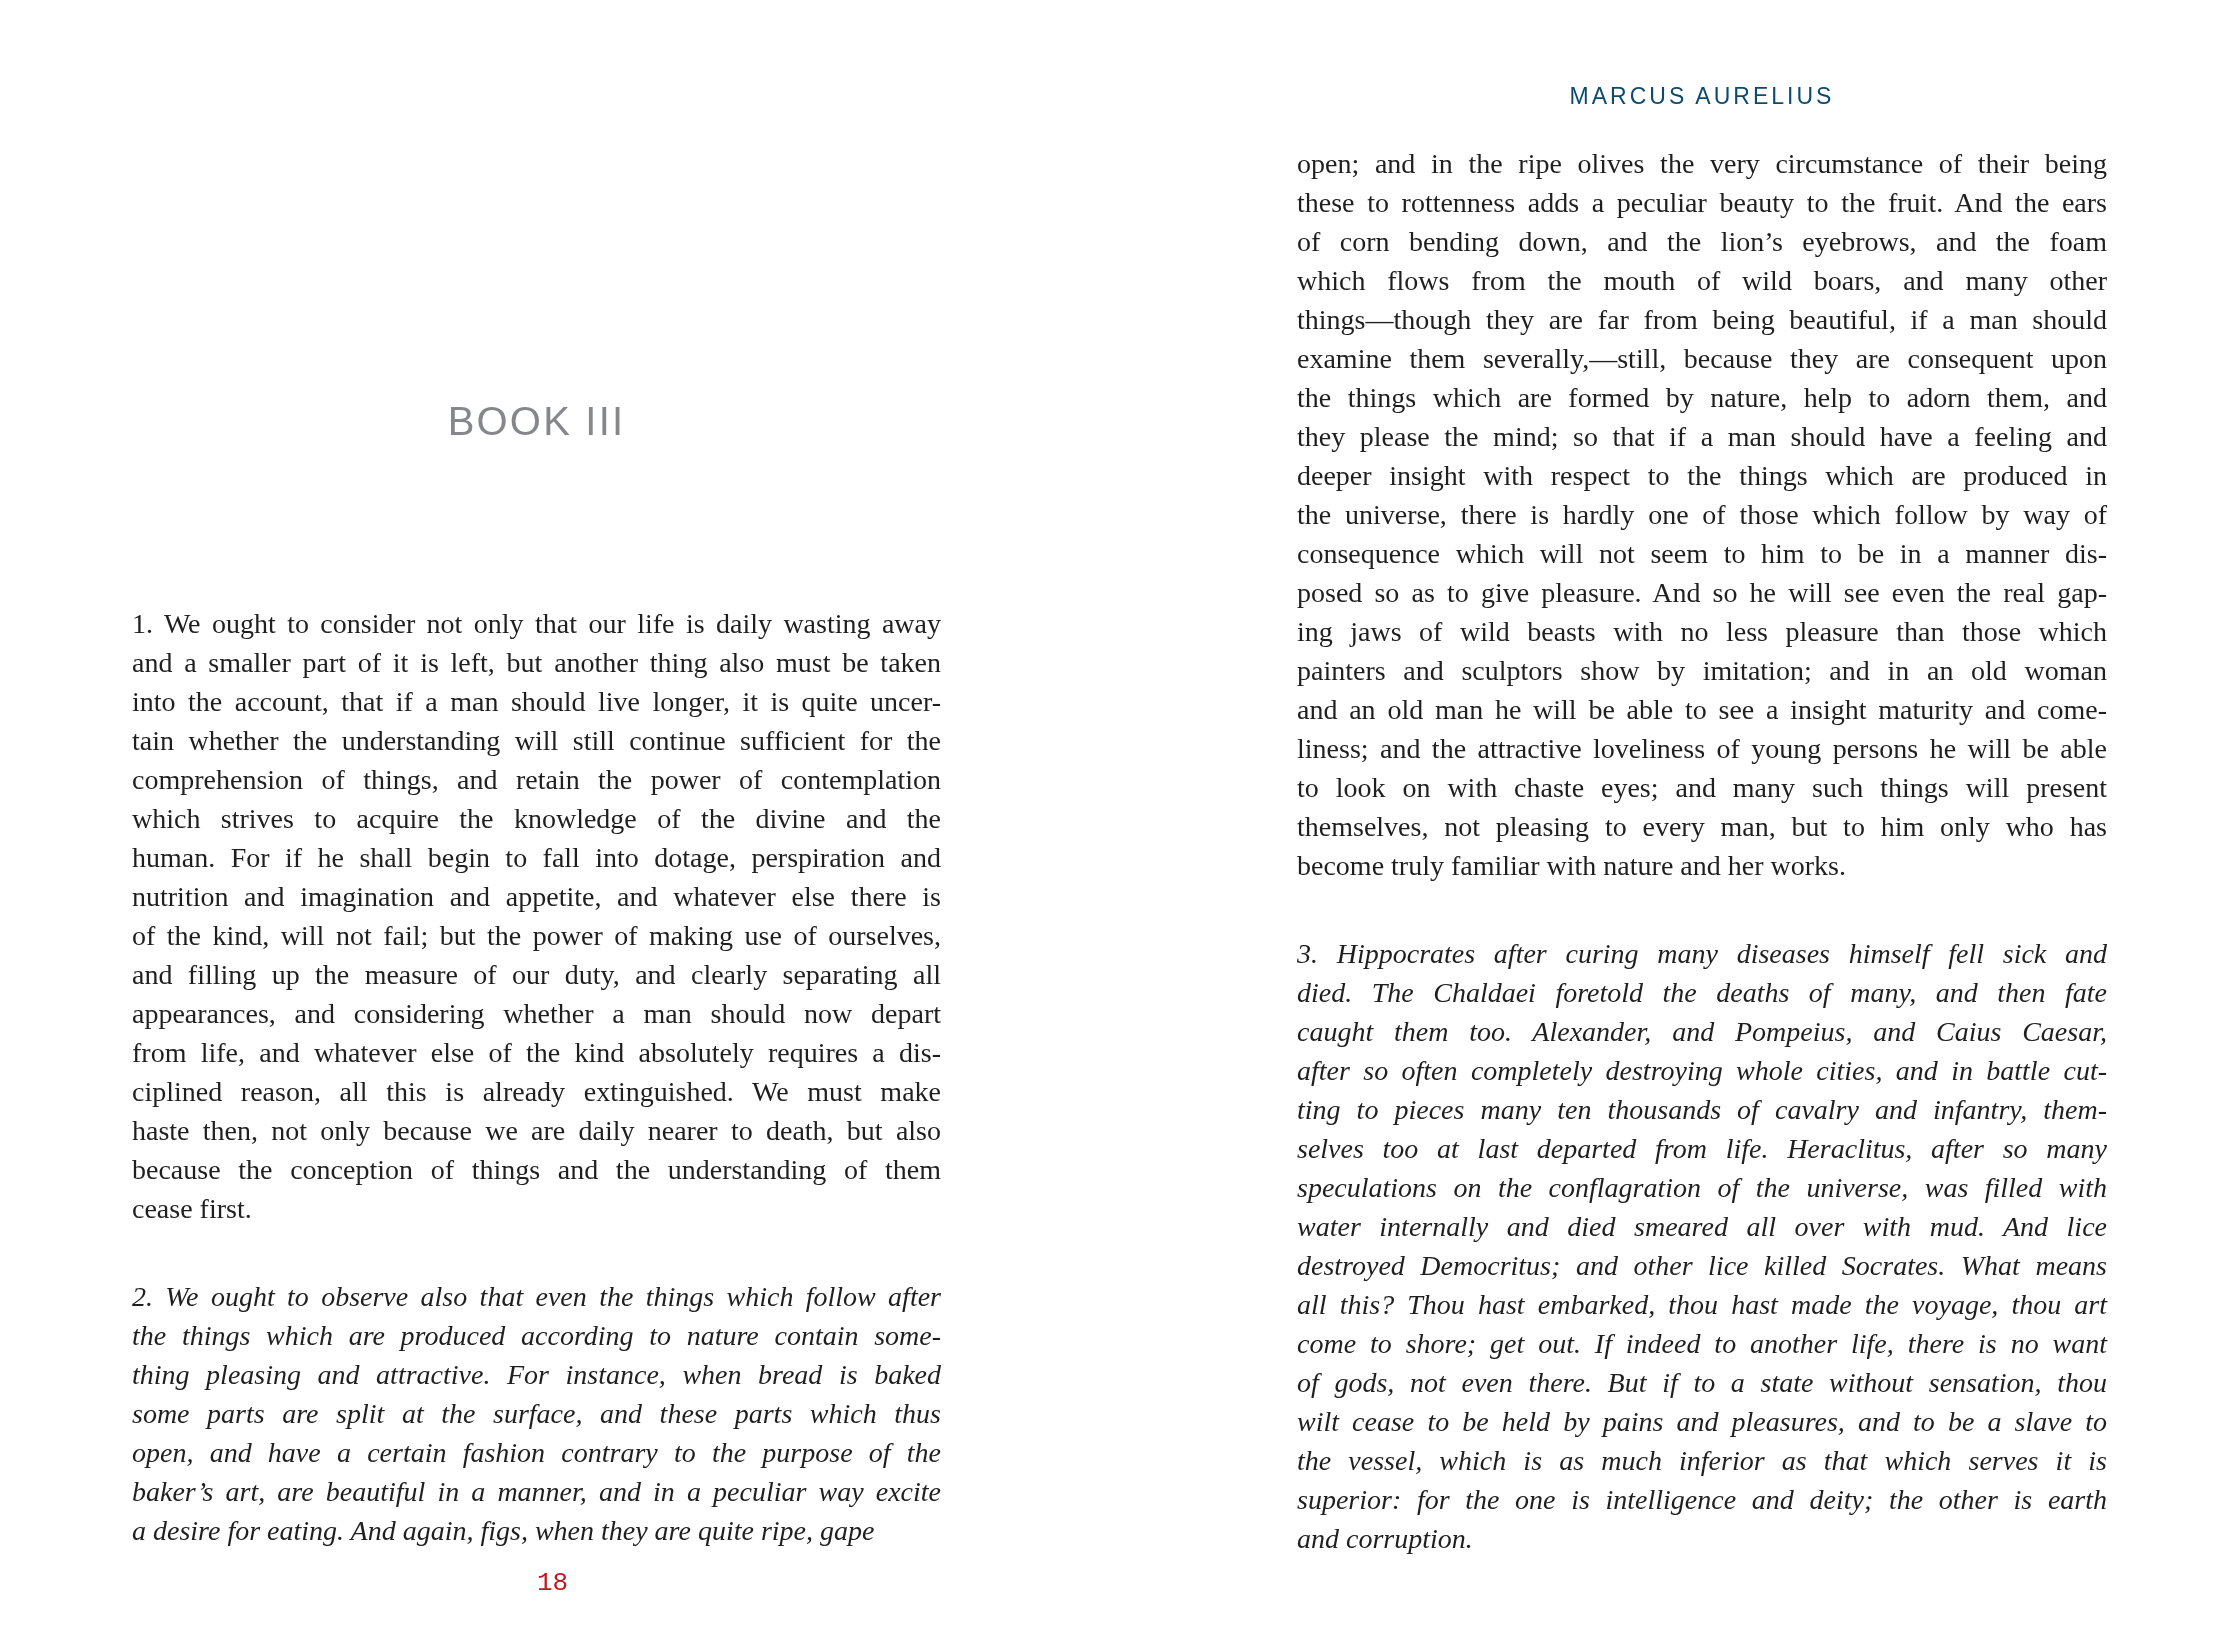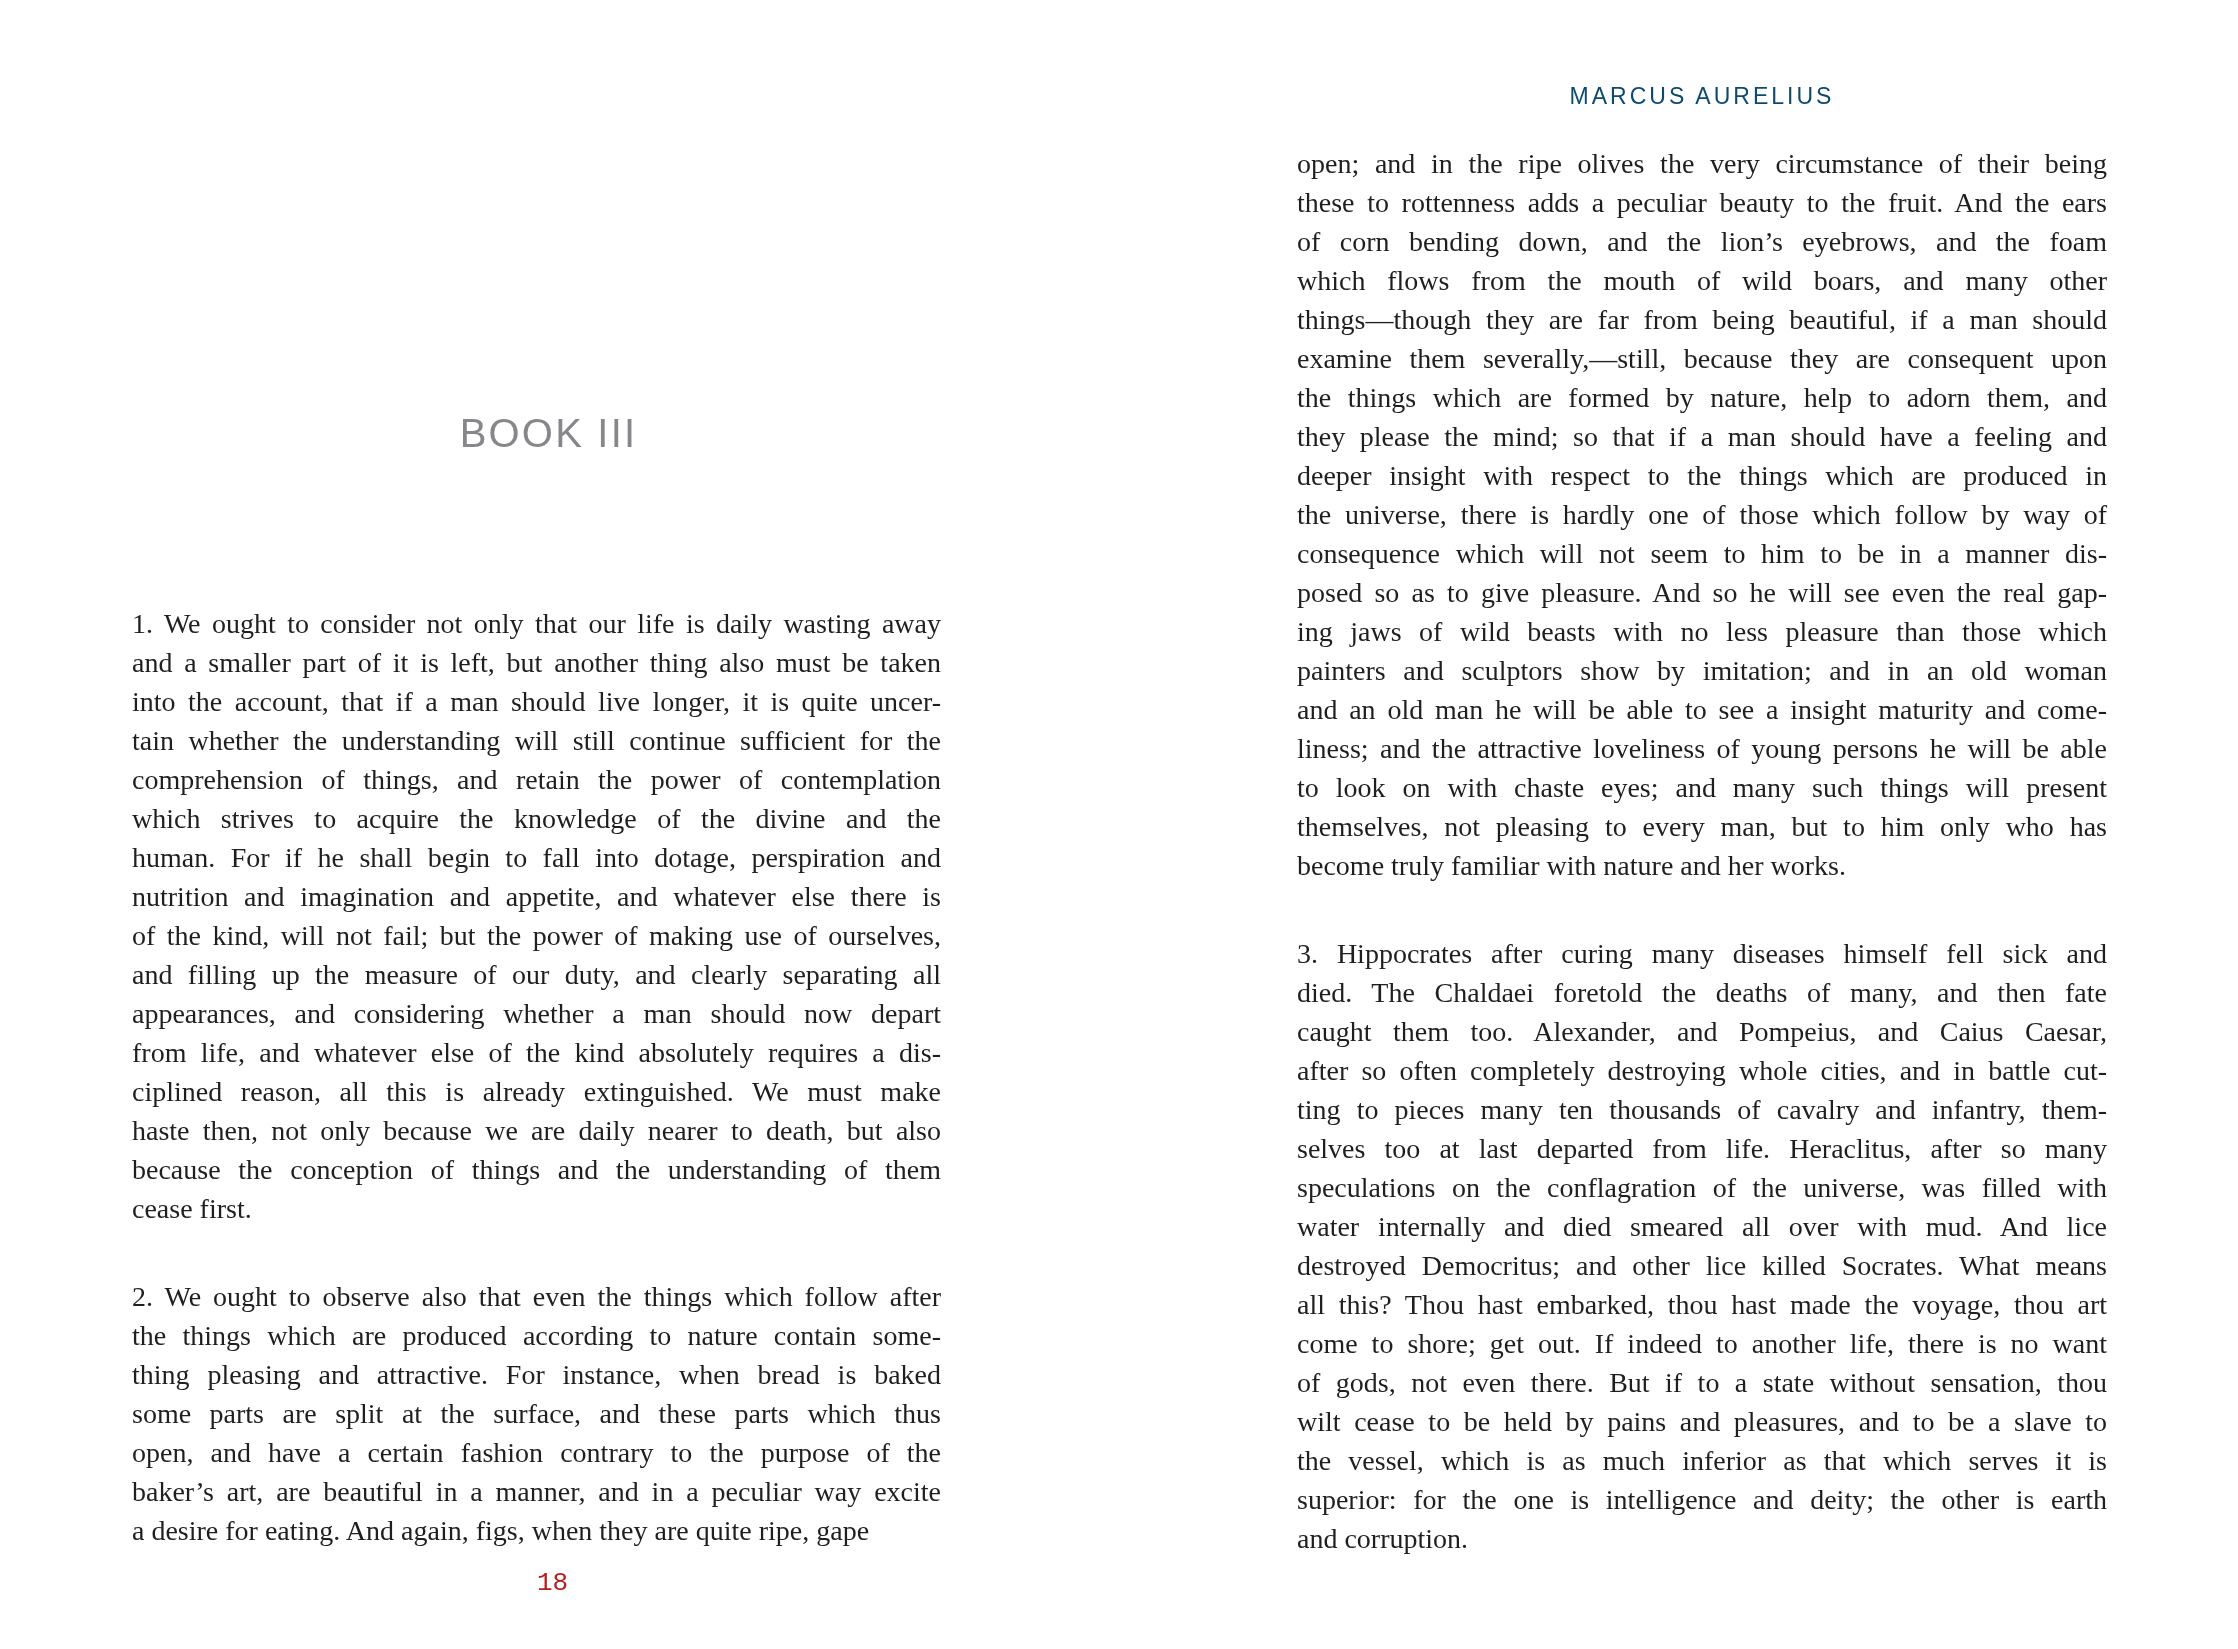--- a/index.html
+++ b/index.html
@@ -12,21 +12,21 @@
     -webkit-font-smoothing: antialiased;
   }
   .spread { position: absolute; inset: 0; overflow: hidden; }
   .page { position: absolute; top: 0; height: 1650px; }
   .page-left  { left: 132px;  width: 809px; }
   .page-right { left: 1297px; width: 810px; }
 
   .chapter-heading {
     position: absolute;
     top: 401px; left: 0; width: 100%;
-    margin: 12px;
+    margin: 0;
     text-align: center;
     font-family: "Liberation Sans", sans-serif;
     font-weight: 400;
     font-size: 40px;
     line-height: 1;
     letter-spacing: 2.2px;
     color: #85878a;
   }
 
   .running-header {
@@ -39,21 +39,21 @@
     line-height: 1;
     letter-spacing: 3px;
     color: #0c4a6e;
   }
 
   .text-block { position: absolute; left: 0; width: 100%; }
   .page-left  .text-block { top: 604px; }
   .page-right .text-block { top: 144px; }
 
   .para { margin: 0 0 49px 0; }
-  .para:last-child { margin-bottom: 0; }
+  .para:last-child { margin-bottom: 0; font-style: italic; }
 
   .line {
     font-size: 28px;
     line-height: 39px;
     color: #1f1f1f;
     text-align: justify;
     text-align-last: justify;
   }
   .para .line:last-child { text-align-last: left; }
 

